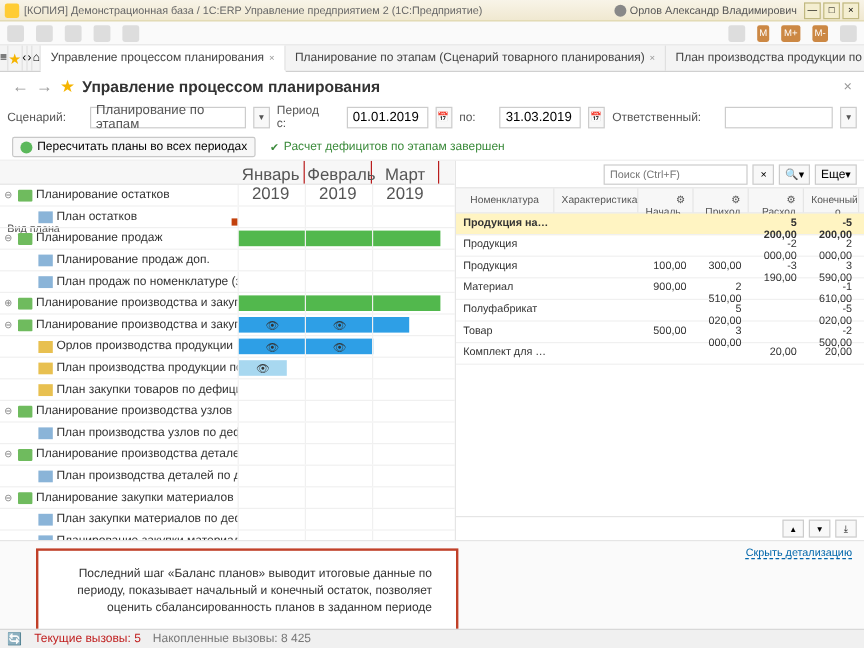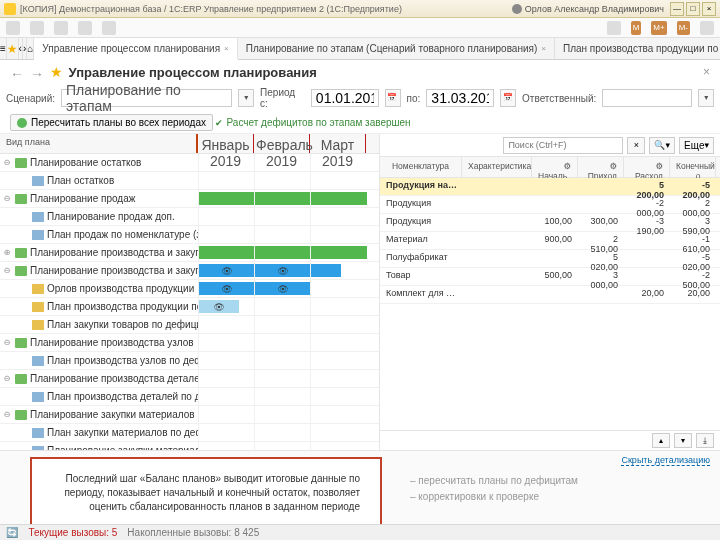--- a/index.html
+++ b/index.html
@@ -19,34 +19,34 @@
 .tabbar .star{color:#f5b400;font-size:12px;}
 .tabbar .tab{padding:0 8px;display:flex;align-items:center;gap:4px;border-right:1px solid #e0e0e0;font-size:9px;color:#444;white-space:nowrap;}
 .tabbar .tab.active{background:#fff;border-bottom:2px solid #fff;margin-bottom:-1px;}
 .tabbar .tab .x{color:#999;font-size:8px;}
 .header{display:flex;align-items:center;padding:4px 10px;gap:6px;}
 .header .back{color:#999;font-size:14px;}
 .header .hstar{color:#f5b400;font-size:14px;}
 .header h1{font-size:13px;font-weight:bold;color:#333;}
 .header .hclose{margin-left:auto;color:#999;font-size:12px;}
 .filterbar{display:flex;align-items:center;padding:3px 6px;gap:6px;font-size:9px;color:#555;}
-.filterbar input,.filterbar .sel{border:1px solid #ccc;height:18px;padding:0 4px;font-size:14px;background:#fff;}
+.filterbar input,.filterbar .sel{border:1px solid #ccc;height:18px;padding:0 4px;font-size:11px;background:#fff;margin-left:14px;}
 .filterbar .sel{min-width:130px;display:inline-flex;align-items:center;}
 .filterbar .date{width:68px;}
 .filterbar .cal{width:16px;height:18px;border:1px solid #ccc;background:#f8f8f8;text-align:center;line-height:16px;font-size:8px;}
 .filterbar .resp{width:90px;}
-.actionbar{display:flex;align-items:center;padding:2px 10px;gap:2px;border-bottom:1px solid #eee;}
+.actionbar{display:flex;align-items:center;padding:2px 10px;gap:12px;border-bottom:1px solid #eee;}
 .actionbar .btn{border:1px solid #c8c8c8;background:#f7f7f7;padding:2px 6px;border-radius:2px;font-size:9px;display:flex;align-items:center;gap:4px;}
 .actionbar .btn::before{content:"";width:10px;height:10px;background:#5bb85b;border-radius:50%;}
 .actionbar .status{color:#3a8a3a;font-size:9px;display:flex;align-items:center;gap:4px;}
 .actionbar .status::before{content:"✔";color:#3a8a3a;}
 .split{display:flex;height:316px;}
 .left{width:380px;border-right:1px solid #e5e5e5;display:flex;flex-direction:column;overflow:hidden;}
 .left .lh{display:flex;background:#f7f7f7;border-bottom:1px solid #e5e5e5;height:20px;}
-.left .lh .c1{width:198px;padding:3px 6px;font-size:9px;color:#555;border-right:2px solid #c2410c;}
+.left .lh .c1{width:198px;padding:3px 6px;font-size:9px;color:#555;border-right:5px solid #c2410c;margin-top:48px;}
 .left .lh .cm{width:56px;text-align:center;padding:3px 2px;font-size:14px;color:#555;border-right:1px solid #b91c1c;}
 .left .rows{flex:1;overflow-y:auto;}
 .left .row{display:flex;height:18px;border-bottom:1px solid #f0f0f0;align-items:center;}
 .left .row .c1{width:198px;padding:0 2px;display:flex;align-items:center;gap:3px;font-size:9px;color:#333;white-space:nowrap;overflow:hidden;}
 .left .row .exp{width:10px;text-align:center;color:#888;font-size:8px;flex-shrink:0;}
 .left .row .ric{width:12px;height:10px;flex-shrink:0;}
 .left .row .cm{width:56px;height:100%;border-left:1px solid #f0f0f0;position:relative;}
 .bar-g{position:absolute;top:2px;bottom:2px;background:#52b84d;}
 .bar-b{position:absolute;top:2px;bottom:2px;background:#2e9fe6;}
 .bar-lb{position:absolute;top:2px;bottom:2px;background:#a8d8f0;}
@@ -464,24 +464,20 @@
   <div class="rfoot">
    <div class="pb">▴</div>
    <div class="pb">▾</div>
    <div class="pb">⤓</div>
   </div>
  </div>
 </div>
 
 <div class="bottom">
  <span class="detlink">Скрыть детализацию</span>
- <div class="hints">
-  <div>пересчитать планы по дефицитам</div>
-  <div>корректировки к проверке</div>
- </div>
  <div class="callout">
   <div>Последний шаг «Баланс планов» выводит итоговые данные по периоду, показывает начальный и конечный остаток, позволяет оценить сбалансированность планов в заданном периоде</div>
  </div>
 </div>
 
 <div class="statusbar">
  <span>🔄</span>
  <span class="s1">Текущие вызовы: 5</span>
  <span class="s2">Накопленные вызовы: 8 425</span>
 </div>

